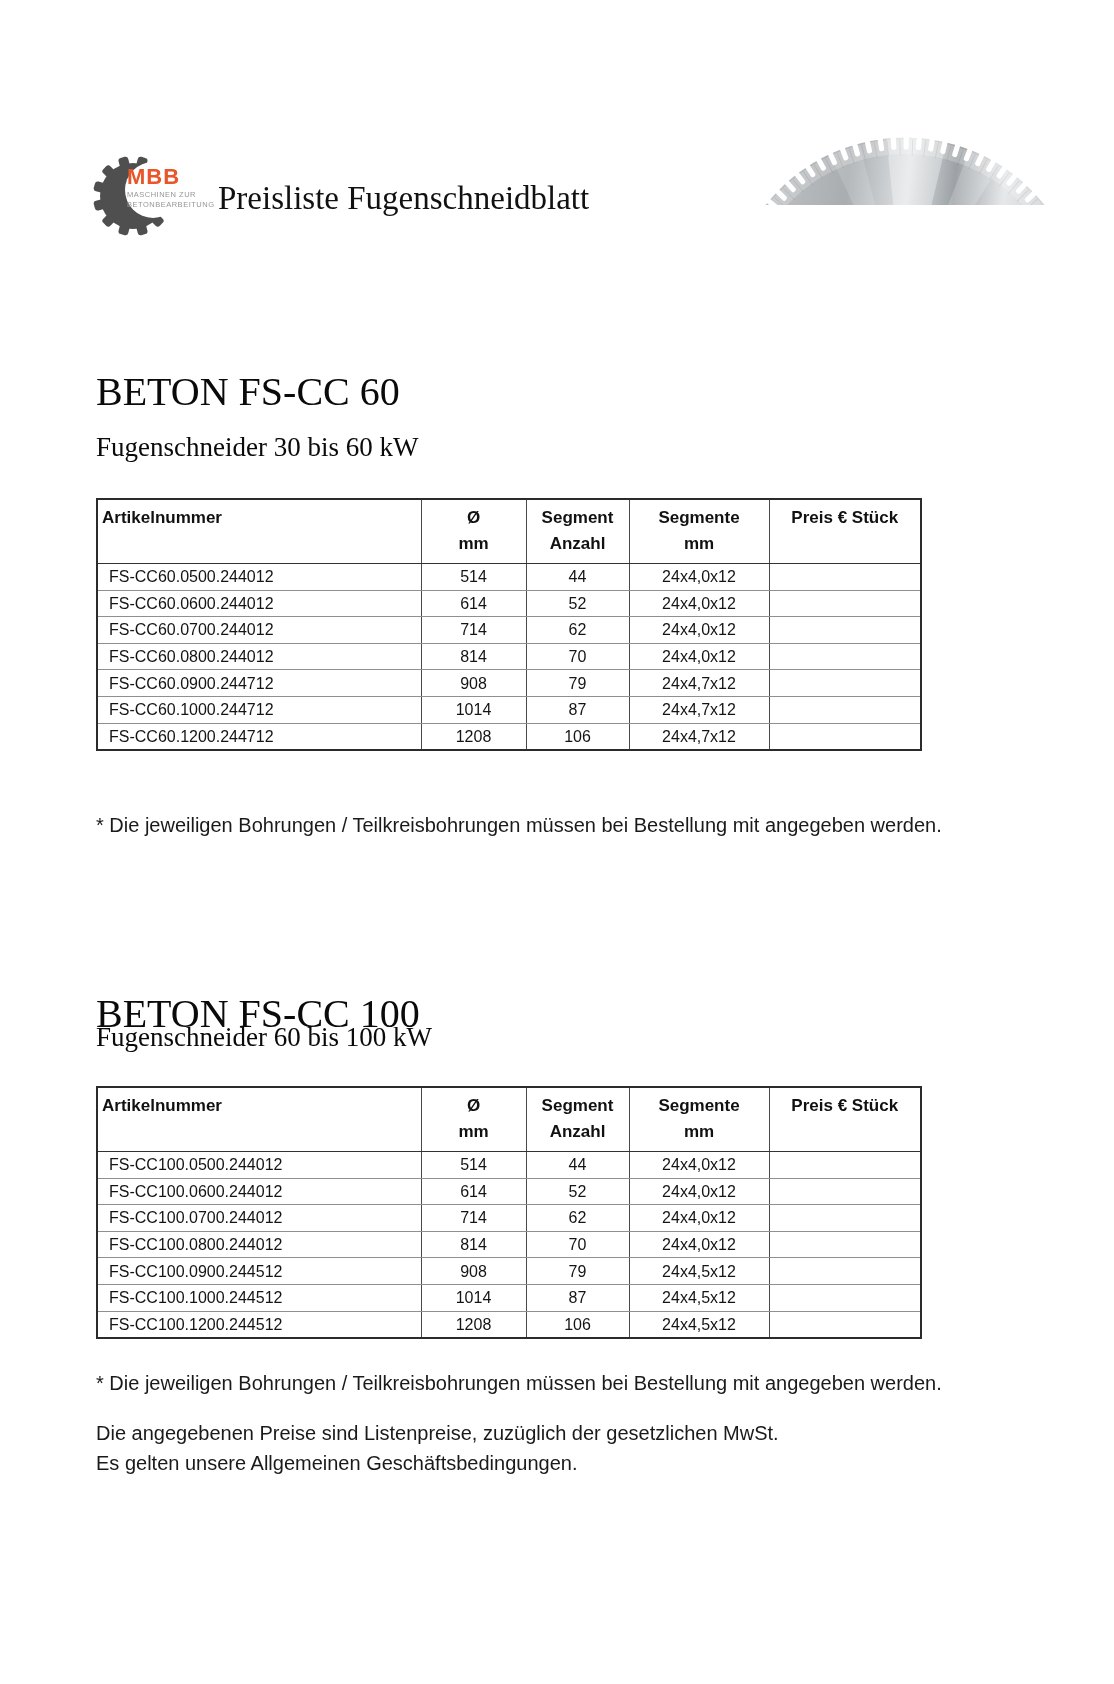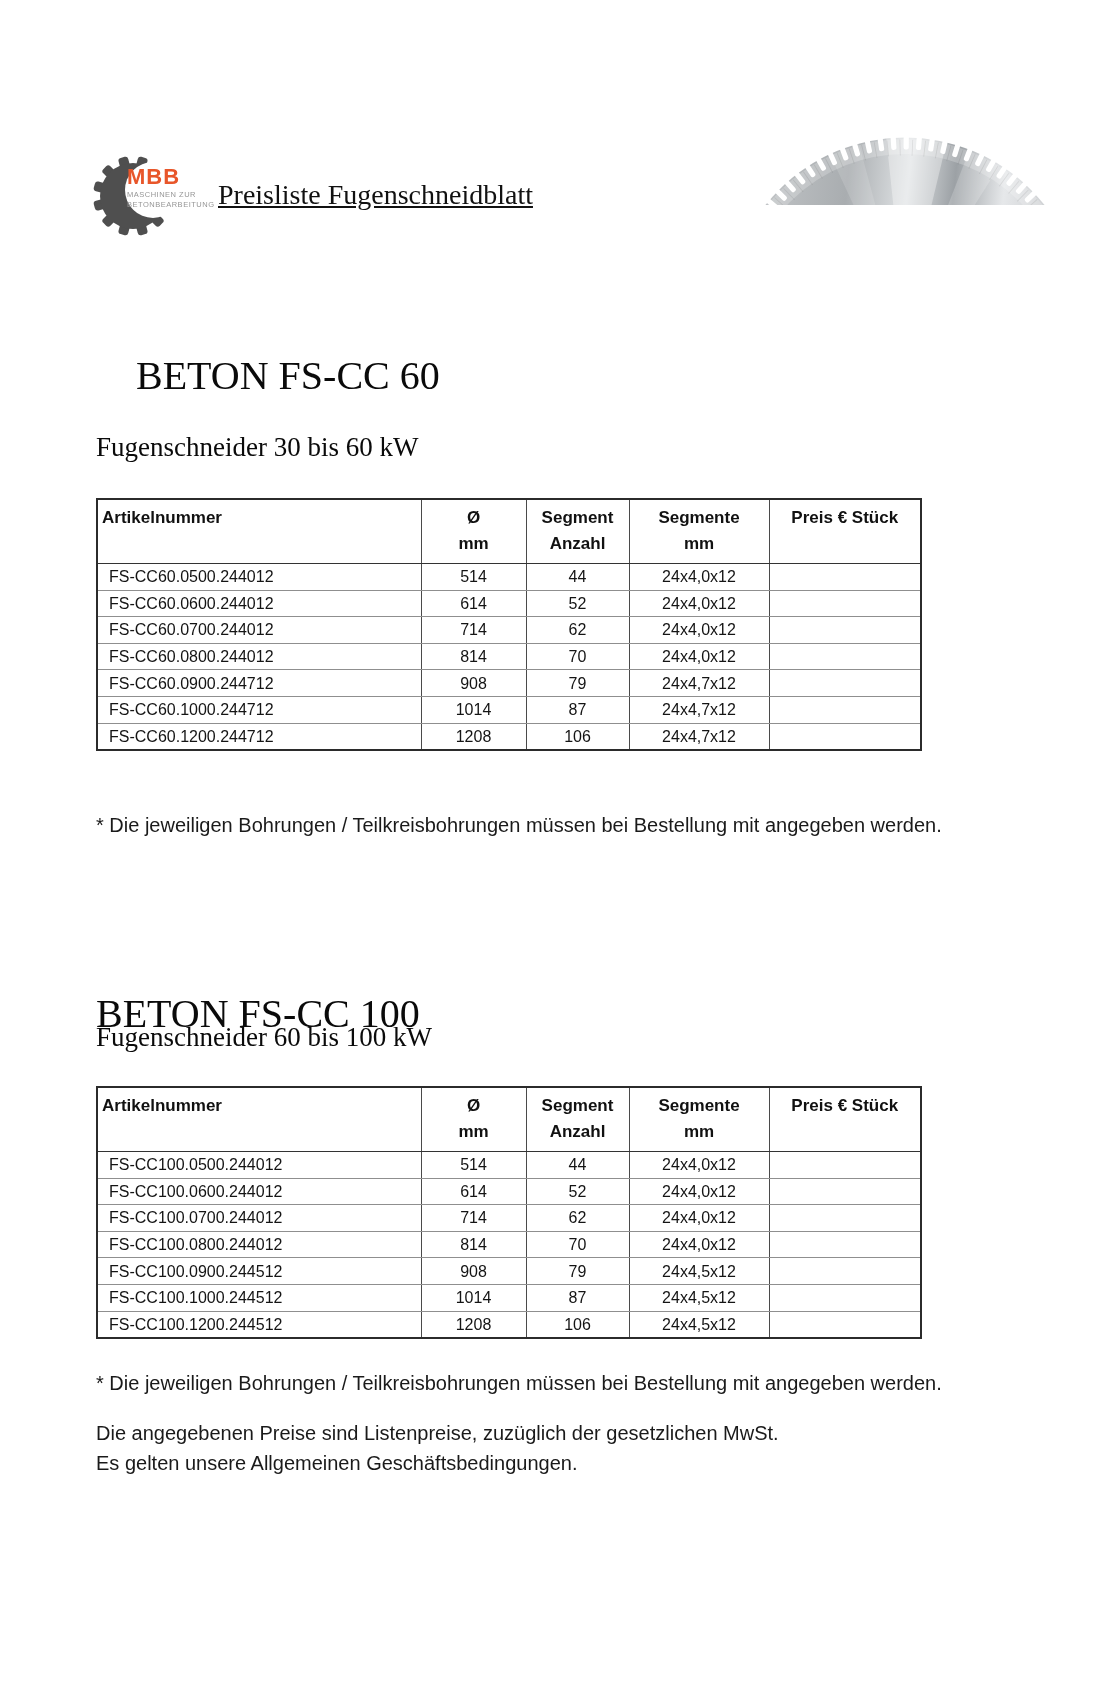--- a/index.html
+++ b/index.html
@@ -24,37 +24,36 @@
   }
   .logo-sub{
     position:absolute;left:34px;top:52px;
     font-family:"Liberation Sans",sans-serif;
     font-size:7.5px;letter-spacing:.5px;line-height:1.35;
     color:#969696;white-space:nowrap;
   }
   .page-title{
     position:absolute;left:218px;top:180px;
     font-family:"Liberation Serif",serif;
-    font-size:28px;color:#111;line-height:1.1;
+    font-size:33px;color:#111;line-height:1.1;
     white-space:nowrap;
-    text-decoration:underline;
   }
   .blade{position:absolute;left:765px;top:137px;width:280px;height:68px;}
   
   .sec-heading{
     position:absolute;left:96px;
     font-family:"Liberation Serif",serif;
     font-size:40px;color:#0a0a0a;line-height:1.1;white-space:nowrap;
   }
   .sec-sub{
     position:absolute;left:96px;
     font-family:"Liberation Serif",serif;
     font-size:27px;color:#0a0a0a;line-height:1.15;white-space:nowrap;
   }
-  .h-1{top:354px;margin-left:40px;} .s-1{top:432px;}
+  .h-1{top:370px;} .s-1{top:432px;}
   .h-2{top:992px;} .s-2{top:1022px;}
   
   .price-table{position:absolute;left:96px;width:824px;}
   table{
     border-collapse:collapse;width:824px;table-layout:fixed;
     font-family:"Liberation Sans",sans-serif;
     border:2px solid #2b2b2b;
   }
   .t-1{top:498px;} .t-2{top:1086px;}
   col.c1{width:324px;} col.c2{width:105px;} col.c3{width:103px;}

